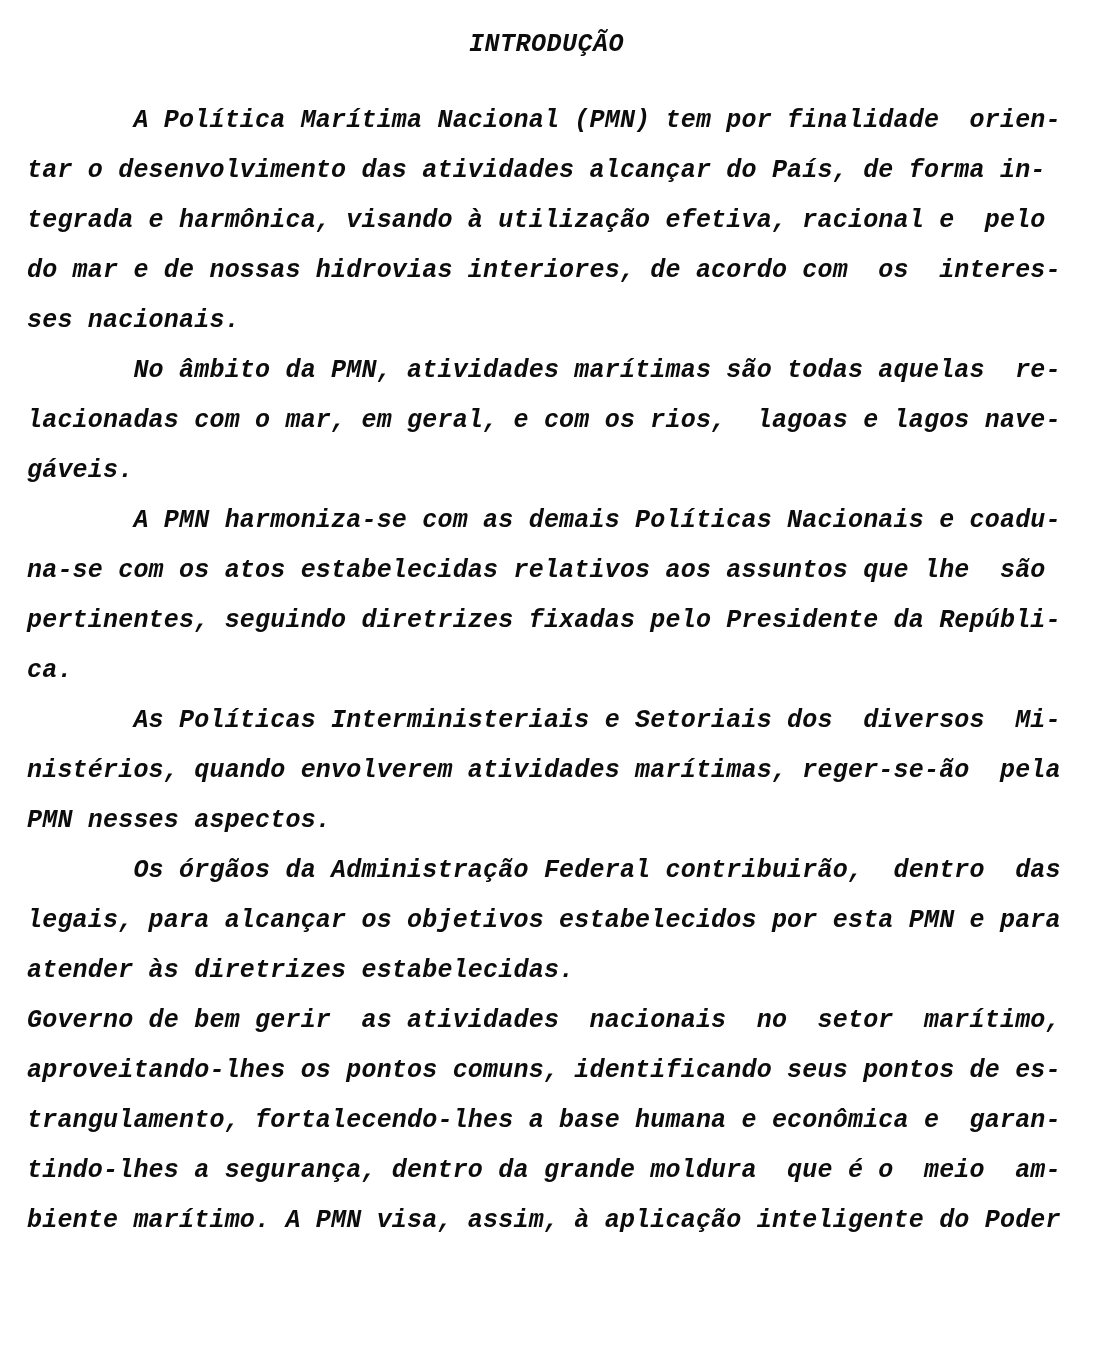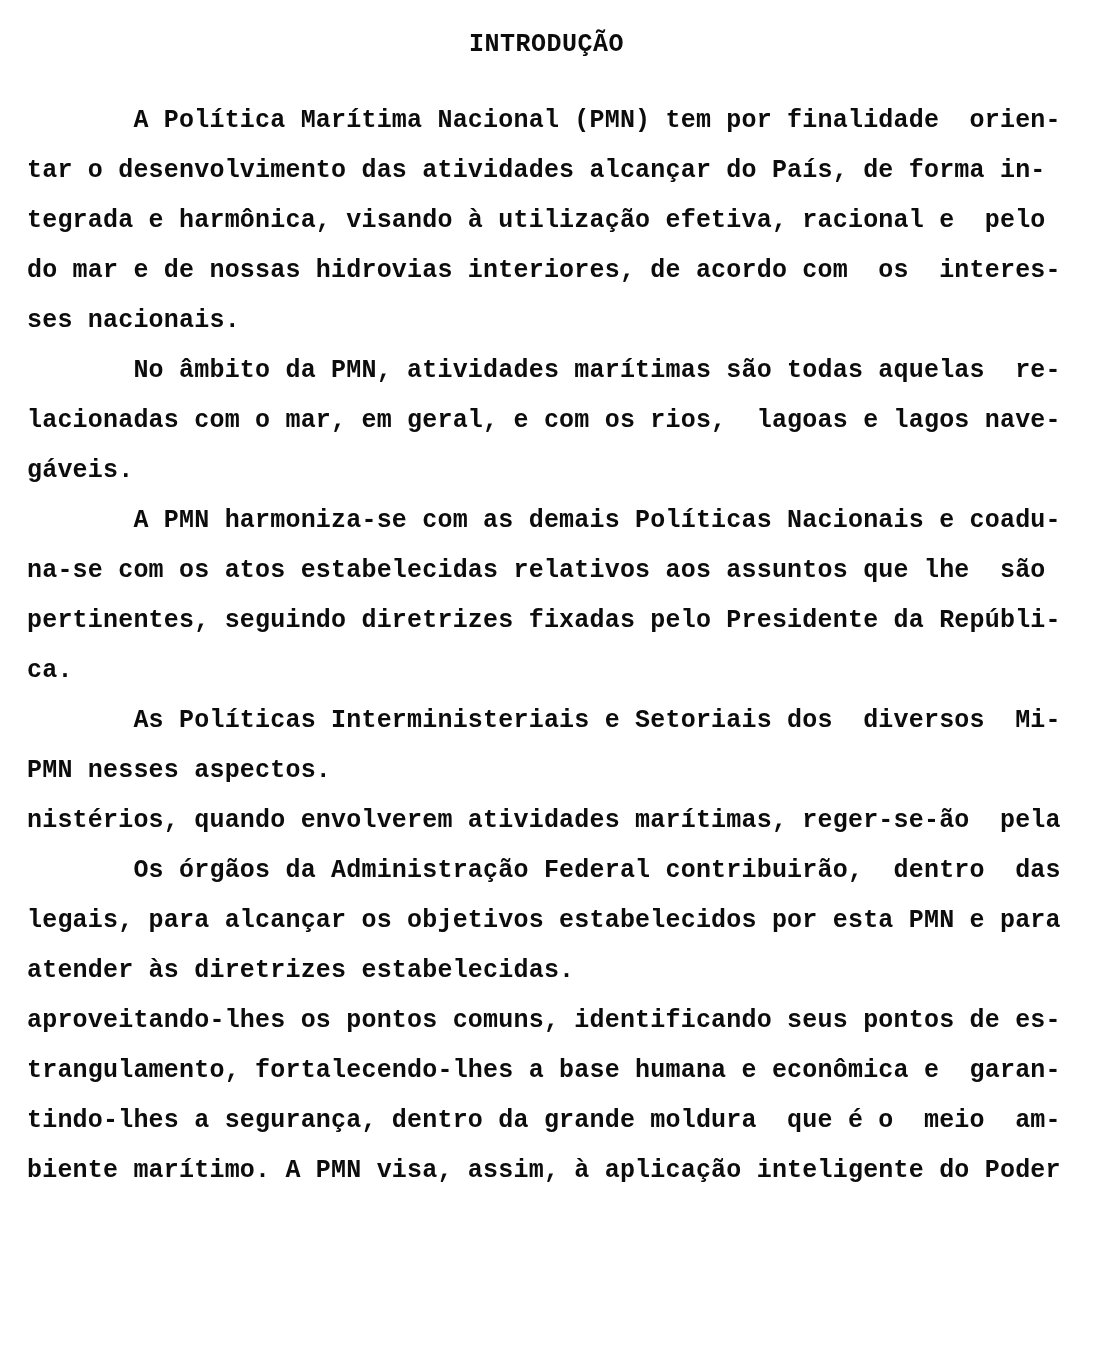--- a/index.html
+++ b/index.html
@@ -12,20 +12,21 @@
     width: 1093px;
     height: 1346px;
     background: #ffffff;
     box-sizing: border-box;
     padding: 20px 27px 0 27px;
     font-family: "Liberation Mono", "DejaVu Sans Mono", monospace;
     font-weight: bold;
     color: #0c0c0c;
     font-size: 25px;
     overflow: hidden;
+    font-style: italic;
   }
   .doc-title {
     text-align: center;
     white-space: pre;
     line-height: 50px;
     height: 50px;
     letter-spacing: 0.5px;
     margin-bottom: 26px;
   }
   .doc-body .line {
@@ -58,28 +59,29 @@
         <div class="line">gáveis.</div>
       </div>
       <div class="paragraph">
         <div class="line">       A PMN harmoniza-se com as demais Políticas Nacionais e coadu-</div>
         <div class="line">na-se com os atos estabelecidas relativos aos assuntos que lhe  são</div>
         <div class="line">pertinentes, seguindo diretrizes fixadas pelo Presidente da Repúbli-</div>
         <div class="line">ca.</div>
       </div>
       <div class="paragraph">
         <div class="line">       As Políticas Interministeriais e Setoriais dos  diversos  Mi-</div>
+        <div class="line">nistérios, quando envolverem atividades marítimas, reger-se-ão  pela</div>
         <div class="line">PMN nesses aspectos.</div>
-        <div class="line">nistérios, quando envolverem atividades marítimas, reger-se-ão  pela</div>
       </div>
       <div class="paragraph">
         <div class="line">       Os órgãos da Administração Federal contribuirão,  dentro  das</div>
         <div class="line">legais, para alcançar os objetivos estabelecidos por esta PMN e para</div>
         <div class="line">atender às diretrizes estabelecidas.</div>
       </div>
       <div class="paragraph">
+        <div class="line">Governo de bem gerir  as atividades  nacionais  no  setor  marítimo,</div>
         <div class="line">aproveitando-lhes os pontos comuns, identificando seus pontos de es-</div>
         <div class="line">trangulamento, fortalecendo-lhes a base humana e econômica e  garan-</div>
         <div class="line">tindo-lhes a segurança, dentro da grande moldura  que é o  meio  am-</div>
         <div class="line">biente marítimo. A PMN visa, assim, à aplicação inteligente do Poder</div>
       </div>
     </div>
 </div>
 
 </body></html>

